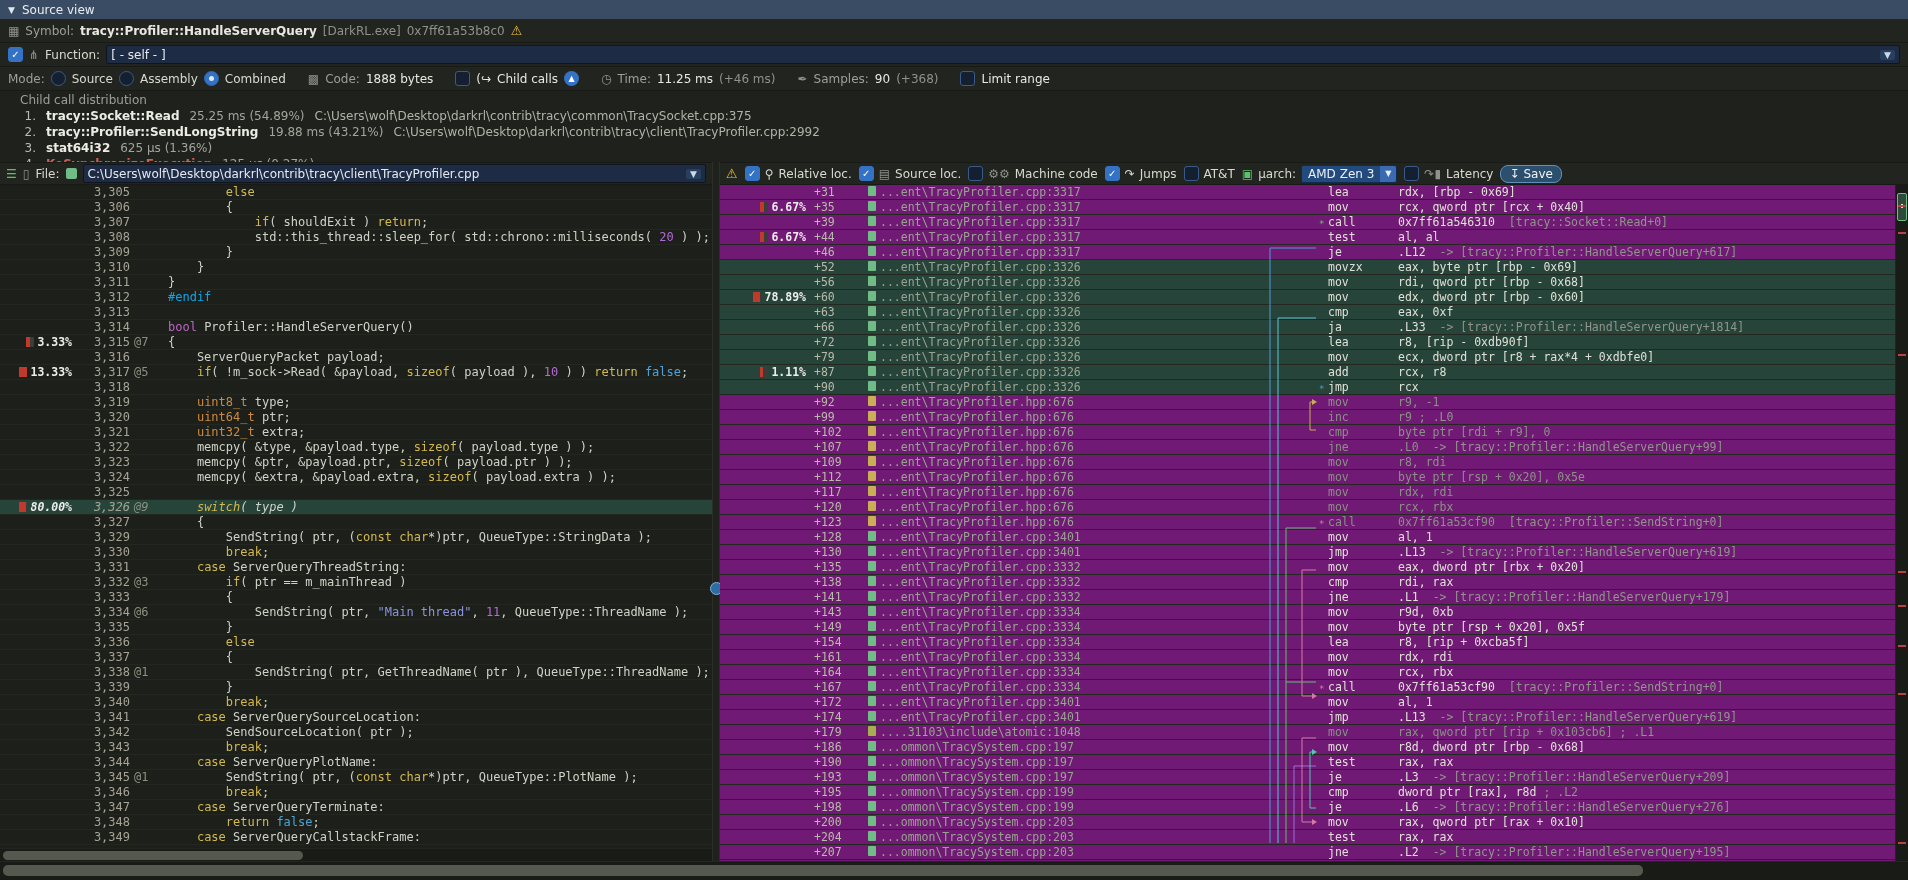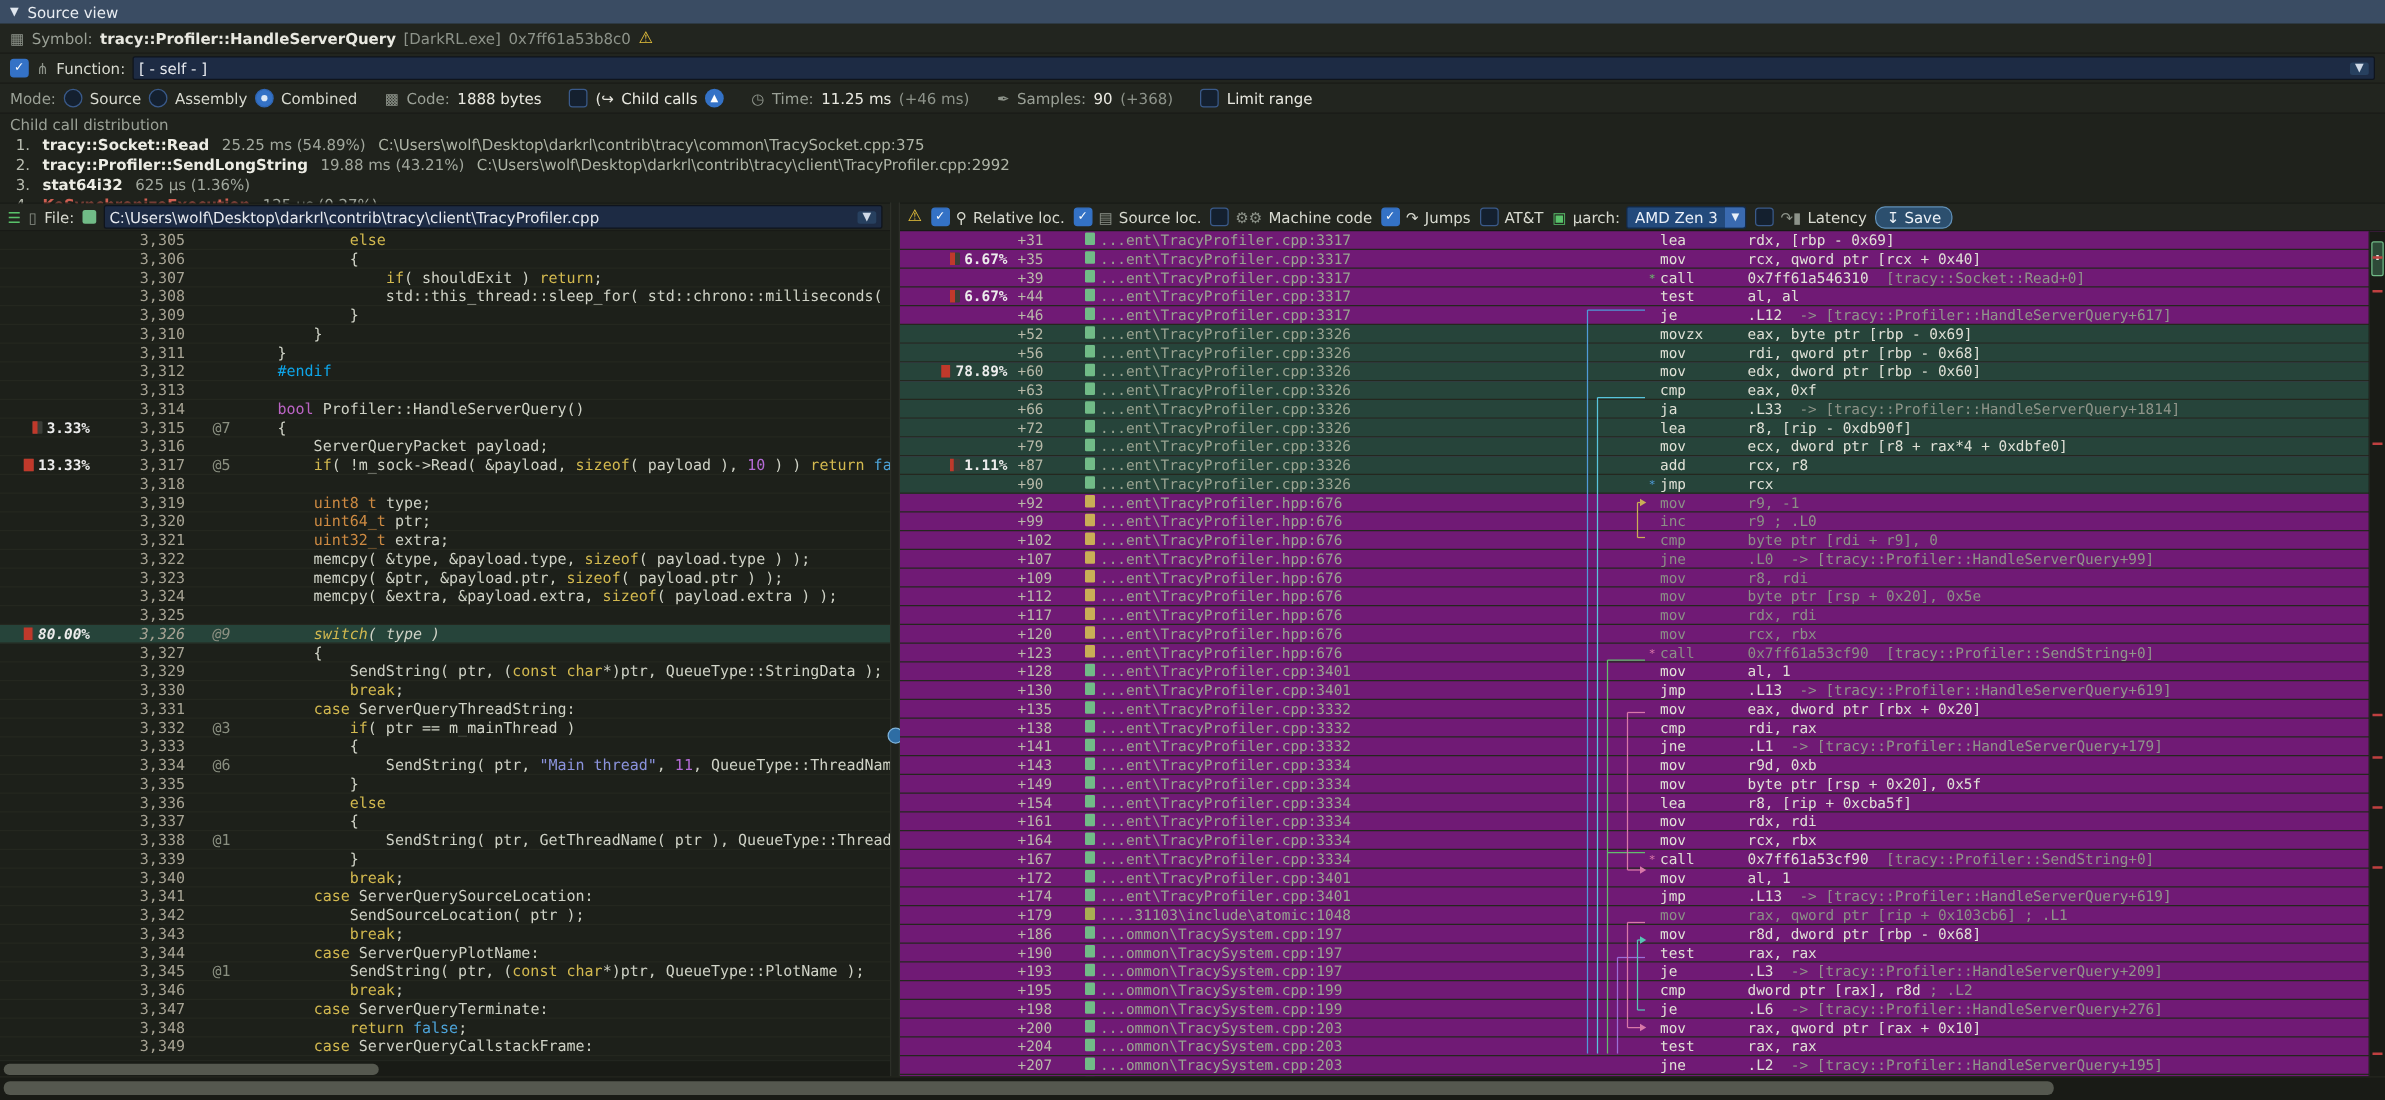--- a/index.html
+++ b/index.html
@@ -23,21 +23,21 @@
   .checkbox{width:13px;height:13px;border-radius:3px;background:#14202f;border:1px solid #3a5a8a;
     display:inline-flex;align-items:center;justify-content:center;color:#fff;font-size:10px;flex:none;}
   .checkbox.on{background:#3472c6;border-color:#3472c6;}
   .radio{width:13px;height:13px;border-radius:50%;background:#14202f;border:1px solid #3a5a8a;display:inline-block;flex:none;position:relative;}
   .radio.on{background:#3472c6;border-color:#2f66b4;}
   .radio.on::after{content:"";position:absolute;left:4px;top:4px;width:5px;height:5px;border-radius:50%;background:#dce8f6;}
   .roundbtn{width:15px;height:15px;border-radius:50%;background:#3472c6;color:#fff;font-size:8px;
     display:inline-flex;align-items:center;justify-content:center;}
   .sep{width:10px;color:#6a6f66;text-align:center;}
   
-  .dist{background:#1f221c;padding:2px 8px 2px 8px;}
+  .dist{background:#1f221c;padding:2px 8px 2px 8px;margin-left:12px;}
   .dist-title{color:#9aa096;height:15px;}
   .dist-row{display:flex;align-items:center;gap:10px;height:16px;white-space:nowrap;}
   .dist-idx{color:#b8bcb0;width:16px;text-align:right;}
   .dist-name{color:#ecece4;font-weight:bold;}
   .dist-time{color:#a0a69c;}
   .dist-path{color:#aeb4a6;text-align:right;}
   
   .main{position:absolute;top:162px;left:0;right:0;bottom:18px;display:flex;}
   .lpane{width:712px;flex:none;display:flex;flex-direction:column;border-top:1px solid #181a16;}
   .splitter{width:6px;flex:none;background:#1f221c;border-left:1px solid #2c2f28;border-right:1px solid #2c2f28;position:relative;}
@@ -51,21 +51,21 @@
   .asmbar{height:21px;background:#22251f;display:flex;align-items:center;gap:7px;padding:0 6px;border-bottom:1px solid #181a16;white-space:nowrap;overflow:hidden;}
   .tbitem{display:flex;align-items:center;gap:5px;}
   .chip{color:#59c26a;font-size:12px;}
   .savebtn{display:flex;align-items:center;gap:4px;background:#2c4f6e;border:1px solid #6090b8;border-radius:8px;
     height:16px;padding:0 8px;color:#eef3f8;}
   .uarchsel{background:#234a7c;border:1px solid #132a4a;border-radius:2px;height:16px;display:flex;align-items:center;padding:0 0 0 6px;color:#eaf0f8;gap:6px;}
   .uarchsel .arrowbox{background:#3a6ab0;height:16px;width:16px;display:flex;align-items:center;justify-content:center;font-size:8px;border-radius:0 2px 2px 0;}
   
   .codearea{flex:1;background:#1d201a;overflow:hidden;position:relative;
     font-family:"DejaVu Sans Mono",monospace;font-size:12px;}
-  .srow{display:flex;height:14px;line-height:14px;border-bottom:1px solid #24271f;white-space:pre;gap:18px;}
+  .srow{display:flex;height:14px;line-height:14px;border-bottom:1px solid #24271f;white-space:pre;}
   .srow.hl{background:#26443a;font-style:italic;}
   .scell-pct{width:72px;flex:none;text-align:right;color:#ececec;font-weight:bold;font-size:11.5px;display:flex;justify-content:flex-end;align-items:center;gap:3px;}
   .scell-num{width:58px;flex:none;text-align:right;color:#a7a394;padding-right:4px;}
   .scell-ann{width:34px;flex:none;color:#8a8f80;}
   .scell-code{flex:1;overflow:hidden;}
   .bar{display:inline-block;width:8px;height:10px;background:#3b3e38;border-radius:1px;position:relative;flex:none;}
   .bar i{position:absolute;left:0;top:0;bottom:0;background:#c0392b;}
   
   .p{color:#cfd2c6;} .k{color:#d3b94f;} .t{color:#cd8a42;} .b{color:#4da3d8;}
   .n{color:#b36ad4;} .s{color:#8b93dd;} .m{color:#bb64c4;} .e{color:#0ea5e9;}

